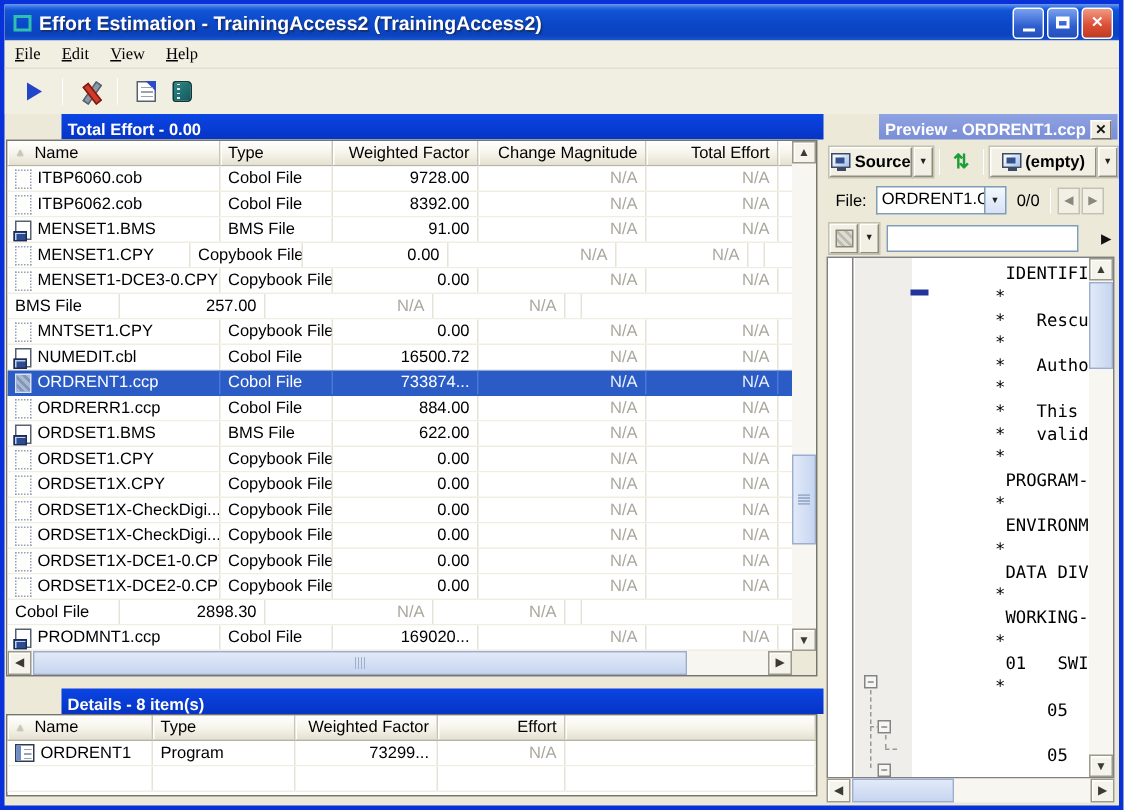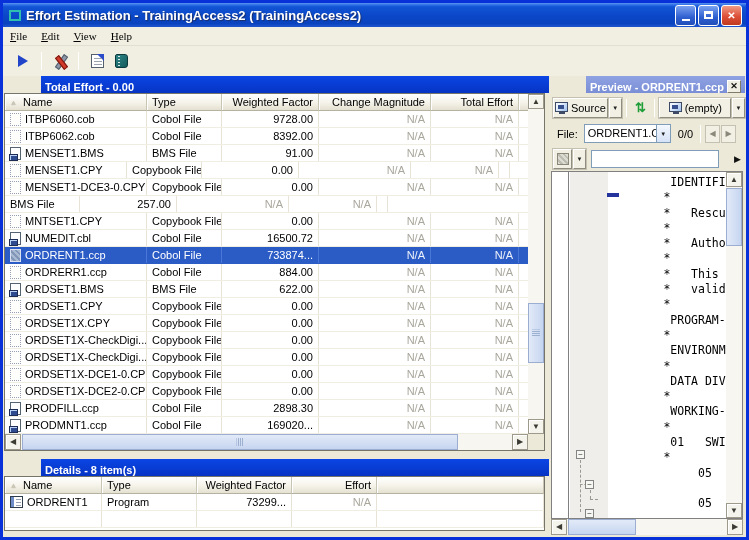--- a/index.html
+++ b/index.html
@@ -78,21 +78,21 @@
   .sthumb.h{background:linear-gradient(180deg,#E2EAF8,#C6D5F0);}
   .sthumb .grip{position:absolute;left:50%;top:50%;transform:translate(-50%,-50%);width:8px;height:7px;
     background:repeating-linear-gradient(180deg,#9EB0D0 0 1px,transparent 1px 2px);}
   .corner{position:absolute;background:#ECE9D8;}
 
   
   .pv{position:absolute;left:546px;top:73px;width:196px;height:457px;background:#ECE9D8;}
   .pv .panel-hdr{left:0;top:0;right:0;}
   .pv-row{position:absolute;left:0;right:0;display:flex;align-items:center;}
   .btn3d{background:#F2F0E4;border:1px solid;border-color:#FFF #8F8D7E #8F8D7E #FFF;outline:1px solid #C4C1B2;
-    display:flex;align-items:center;justify-content:center;font-size:11px;color:#000;gap:3px;}
+    display:flex;align-items:center;justify-content:center;font-size:11px;color:#000;gap:3px;font-weight:bold;}
   .drop3d{width:13px;background:#F2F0E4;border:1px solid;border-color:#FFF #8F8D7E #8F8D7E #FFF;outline:1px solid #C4C1B2;
     display:flex;align-items:center;justify-content:center;font-size:6px;color:#222;}
   .icon-monitor{width:13px;height:10px;border:1px solid #3C4A66;background:linear-gradient(135deg,#EFF5FD 25%,#9CBEEC);position:relative;flex:none;margin-bottom:2px;}
   .icon-monitor::after{content:'';position:absolute;left:3px;bottom:-3px;width:6px;height:2px;background:#3C4A66;}
   .icon-monitor::before{content:'';position:absolute;left:2px;top:2px;width:6px;height:4px;background:#35508C;}
   .refresh-glyph{color:#1F9E38;font-weight:bold;font-size:13px;}
   .pv-label{font-size:11px;color:#000;}
   .combo{display:flex;height:19px;}
   .combo .field{background:#fff;border:1px solid #7F9DB9;border-right:none;font-size:11px;padding:2px 2px 0 3px;overflow:hidden;white-space:nowrap;}
   .combo .cbtn{width:15px;background:linear-gradient(180deg,#F4F8FE,#D6E2F6);border:1px solid #7F9DB9;display:flex;align-items:center;justify-content:center;font-size:6px;color:#222;}
@@ -531,24 +531,20 @@
             <span class="na">N/A</span>
           </div>
           <div class="cell r" style="width: 88px;">
             <span class="na">N/A</span>
           </div>
           <div class="cell" style="width: 9px;">
             <span></span>
           </div>
         </div>
         <div class="trow">
-          <div class="cell" style="width: 142px;">
-            <span class="fi page-screen"></span>
-            <span>PRODFILL.ccp</span>
-          </div>
           <div class="cell" style="width: 75px;">
             <span>Cobol File</span>
           </div>
           <div class="cell r" style="width: 97px;">
             <span>2898.30</span>
           </div>
           <div class="cell r" style="width: 112px;">
             <span class="na">N/A</span>
           </div>
           <div class="cell r" style="width: 88px;">

